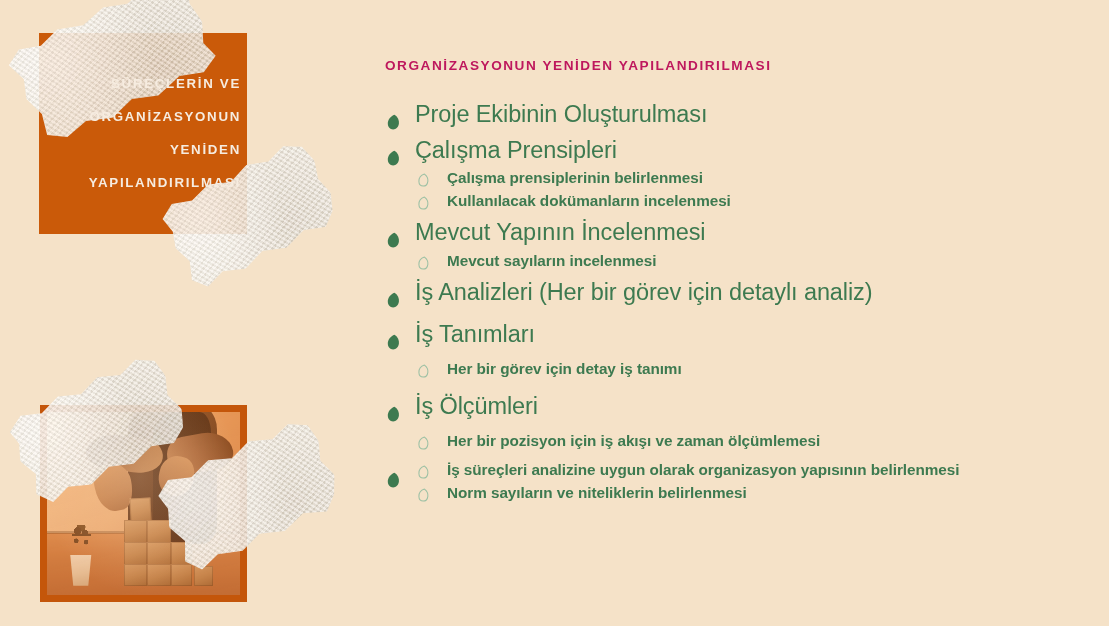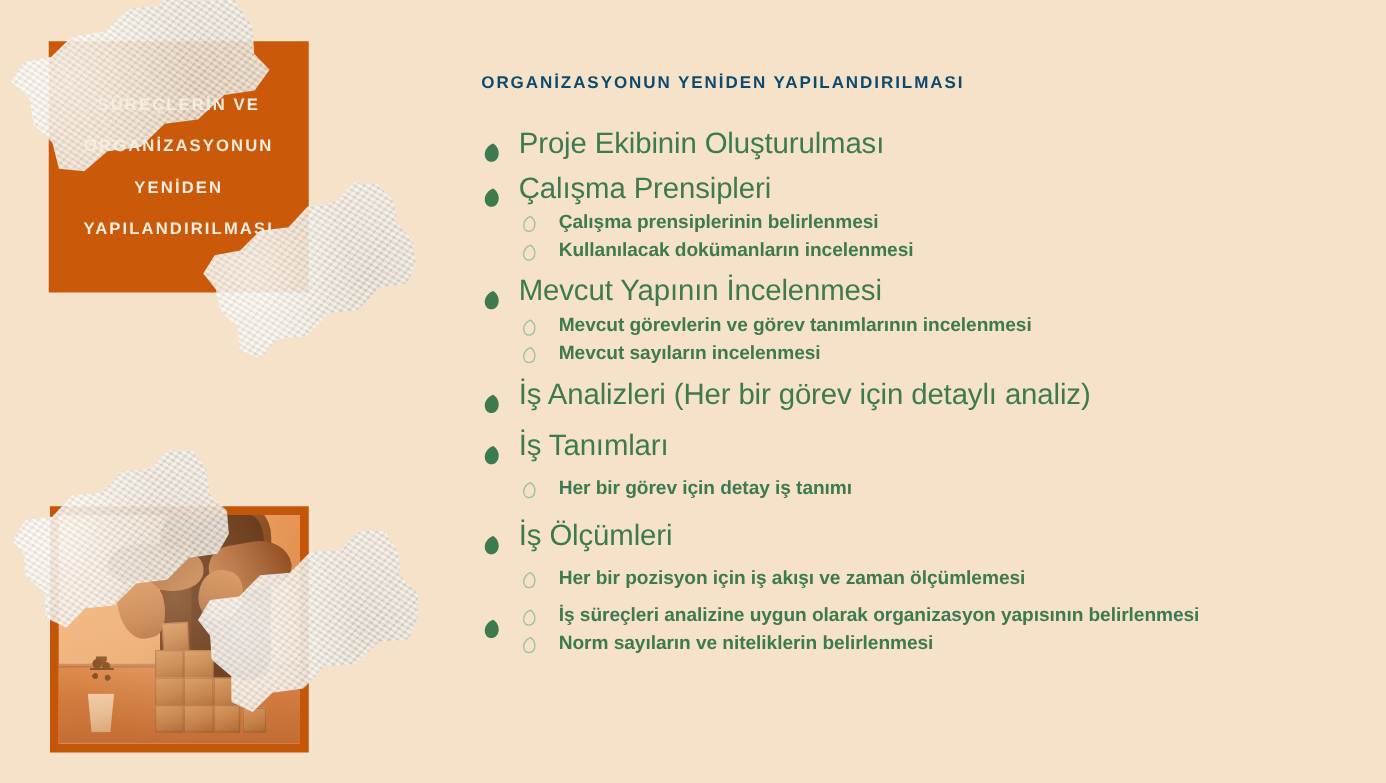--- a/index.html
+++ b/index.html
@@ -36,21 +36,21 @@
   #title-card-bg {
     position: absolute;
     inset: 0;
     background: #ca5a09;
   }
   #title-card-text {
     position: absolute;
     inset: 0;
     display: flex;
     flex-direction: column;
-    align-items: center;
+    align-items: flex-end;
     justify-content: center;
     gap: 19px;
     z-index: 6;
     padding: 0 6px;
     box-sizing: border-box;
   }
   #title-card-text .tline {
     color: #f6ece0;
     font-size: 13.3px;
     font-weight: bold;
@@ -314,21 +314,21 @@
 
   
   #content {
     position: absolute;
     left: 385px;
     top: 58px;
     width: 700px;
   }
 
   #section-heading {
-    color: #0c4a6e;
+    color: #be185d;
     font-size: 13.6px;
     font-weight: bold;
     letter-spacing: 1.55px;
     line-height: 1.2;
     margin: 0 0 25px 0;
   }
 
   #outline {
     list-style: none;
     margin: 0;
@@ -454,23 +454,20 @@
               </svg></span><span>Kullanılacak dokümanların incelenmesi</span></li>
         </ul>
         <div class="sp-sm"></div>
         <li class="l1"><span class="bullet-leaf"><svg viewBox="0 0 14 18" width="100%" height="100%">
               <path d="M8.2 0.8 C11.9 3.3 13.6 7.0 13.1 10.8 C12.6 14.8 9.9 17.4 6.6 17.4 C3.2 17.4 0.7 14.7 0.6 11.0 C0.5 6.6 3.7 2.3 8.2 0.8 Z" fill="#3d7a50"></path>
             </svg></span><span>Mevcut Yapının İncelenmesi</span></li>
         <div style="height: 2px;"></div>
         <ul class="sublist">
           <li class="l2"><span class="bullet-leaf-open"><svg viewBox="0 0 14 18" width="100%" height="100%">
                 <path d="M8.2 1.4 C11.6 3.8 13.0 7.2 12.6 10.7 C12.1 14.4 9.7 16.8 6.6 16.8 C3.5 16.8 1.2 14.3 1.1 10.9 C1.0 6.8 4.0 2.8 8.2 1.4 Z" fill="none" stroke="#9cc0a4" stroke-width="1.35"></path>
-              </svg></span><span>Mevcut görevlerin ve görev tanımlarının incelenmesi</span></li>
-          <li class="l2"><span class="bullet-leaf-open"><svg viewBox="0 0 14 18" width="100%" height="100%">
-                <path d="M8.2 1.4 C11.6 3.8 13.0 7.2 12.6 10.7 C12.1 14.4 9.7 16.8 6.6 16.8 C3.5 16.8 1.2 14.3 1.1 10.9 C1.0 6.8 4.0 2.8 8.2 1.4 Z" fill="none" stroke="#9cc0a4" stroke-width="1.35"></path>
               </svg></span><span>Mevcut sayıların incelenmesi</span></li>
         </ul>
         <div class="sp-sm"></div>
         <li class="l1"><span class="bullet-leaf"><svg viewBox="0 0 14 18" width="100%" height="100%">
               <path d="M8.2 0.8 C11.9 3.3 13.6 7.0 13.1 10.8 C12.6 14.8 9.9 17.4 6.6 17.4 C3.2 17.4 0.7 14.7 0.6 11.0 C0.5 6.6 3.7 2.3 8.2 0.8 Z" fill="#3d7a50"></path>
             </svg></span><span>İş Analizleri (Her bir görev için detaylı analiz)</span></li>
         <div class="sp-md"></div>
         <li class="l1"><span class="bullet-leaf"><svg viewBox="0 0 14 18" width="100%" height="100%">
               <path d="M8.2 0.8 C11.9 3.3 13.6 7.0 13.1 10.8 C12.6 14.8 9.9 17.4 6.6 17.4 C3.2 17.4 0.7 14.7 0.6 11.0 C0.5 6.6 3.7 2.3 8.2 0.8 Z" fill="#3d7a50"></path>
             </svg></span><span>İş Tanımları</span></li>

